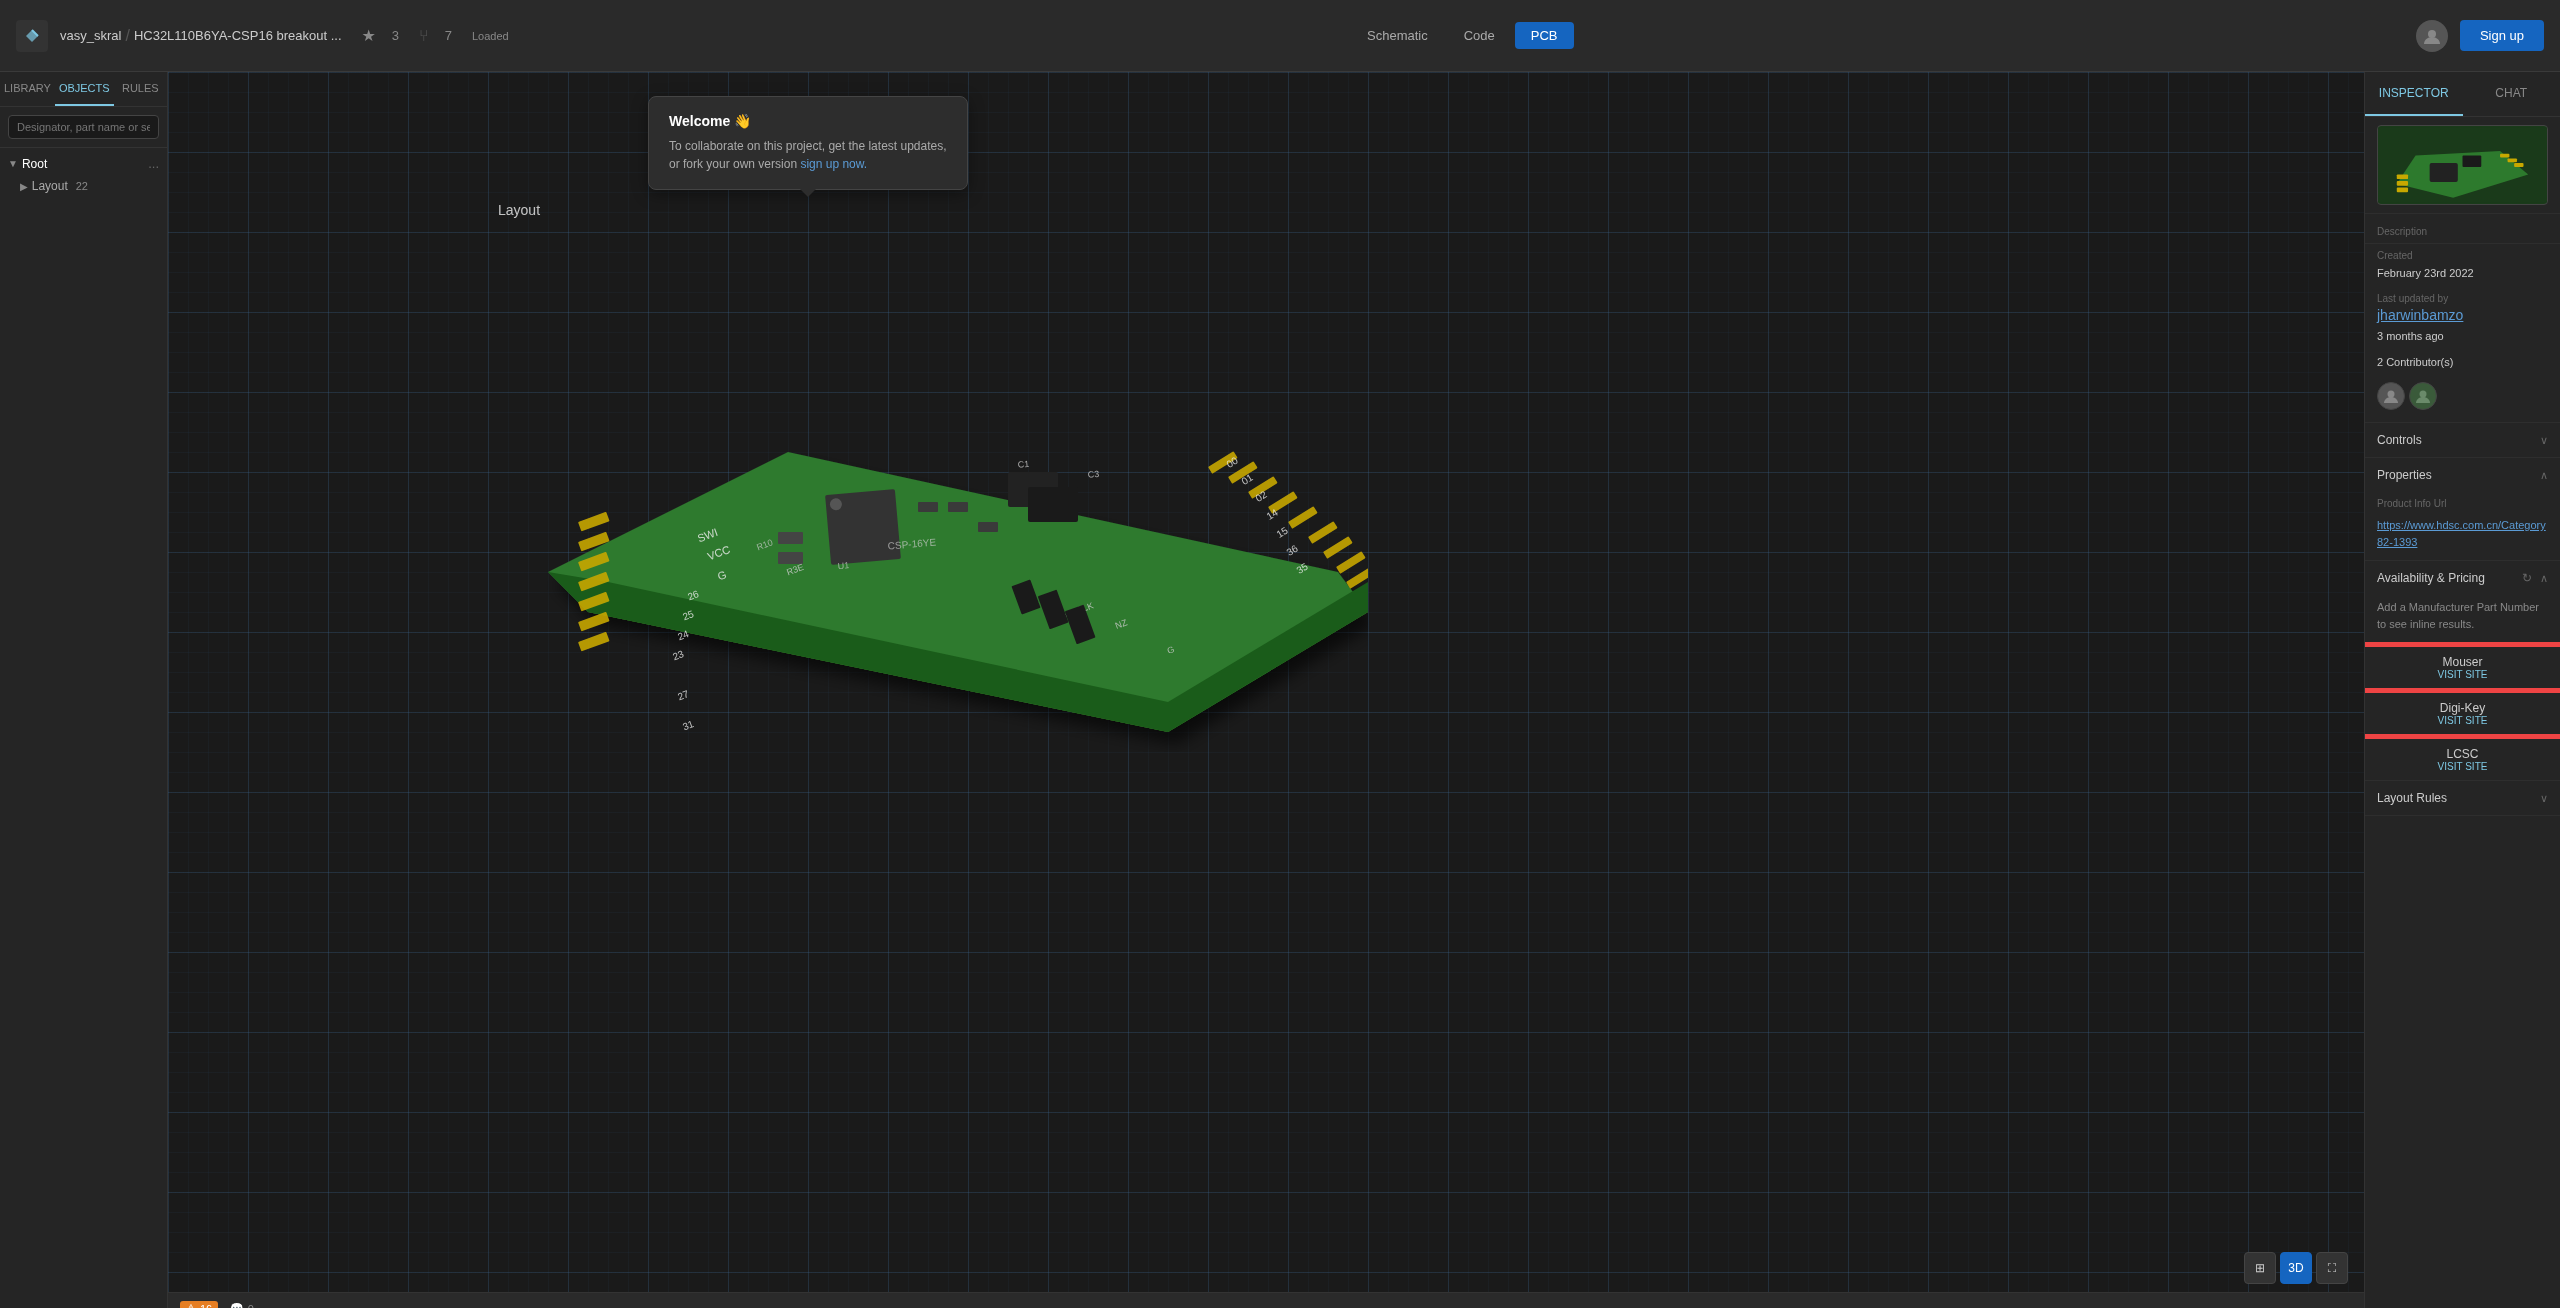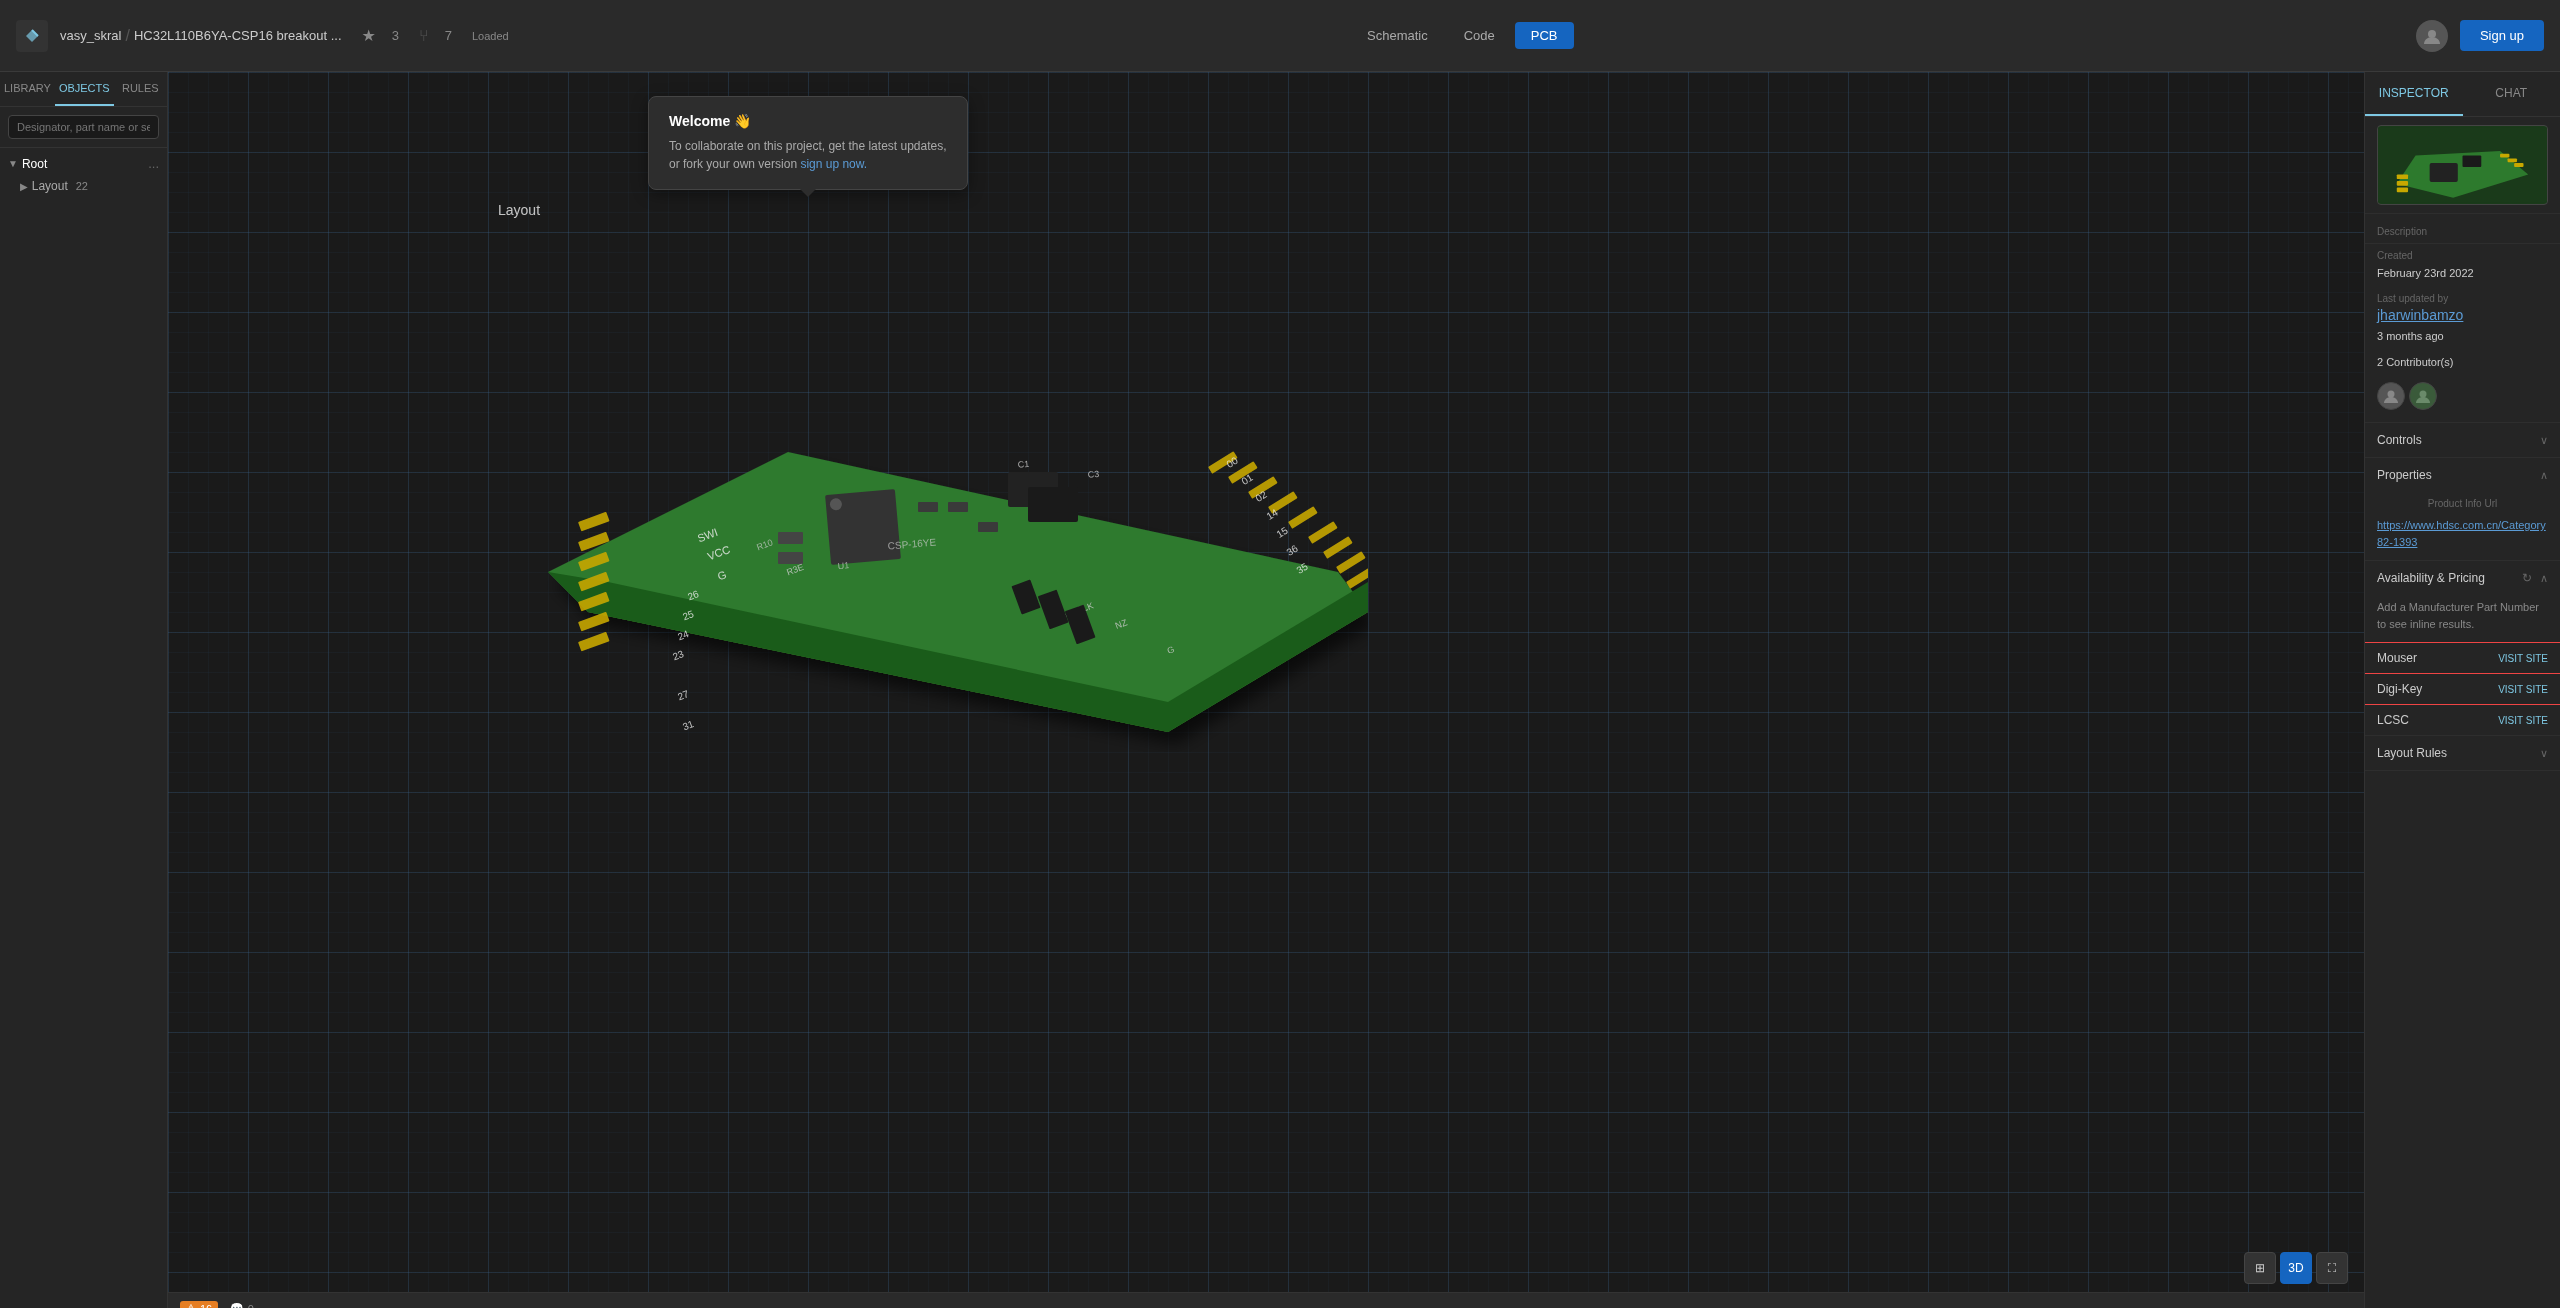--- a/index.html
+++ b/index.html
@@ -314,21 +314,22 @@
       justify-content: space-between;
       cursor: pointer;
     }
     .avail-note { font-size: 11px; color: #888; padding: 4px 12px 10px; line-height: 1.5; }
 
     .vendor-row {
       display: flex;
       align-items: center;
       justify-content: space-between;
       padding: 8px 12px;
-      border-top: 1px solid #ef4444;
+      border-top: 5px solid #ef4444;
+      flex-direction: column;
     }
     .vendor-name { font-size: 12px; color: #ccc; }
     .visit-site-btn {
       font-size: 10px;
       color: #7ec8e3;
       cursor: pointer;
       background: none;
       border: none;
     }
 
@@ -594,21 +595,21 @@
         <span class="inspector-section-title">Controls</span>
         <span class="section-chevron">∨</span>
       </div>
     </div>
 
     <div class="inspector-section">
       <div class="inspector-section-header">
         <span class="inspector-section-title">Properties</span>
         <span class="section-chevron">∧</span>
       </div>
-      <div style="padding: 0 12px 4px; text-align: center;">
+      <div style="padding: 0 12px 4px;">
         <div class="meta-label" style="padding:0;">Product Info Url</div>
       </div>
       <div style="padding: 2px 12px 10px;">
         <a href="#" class="meta-link" style="word-break:break-all;font-size:11px;line-height:1.5;display:block;">https://www.hdsc.com.cn/Category82-1393</a>
       </div>
     </div>
 
     <div class="inspector-section">
       <div class="availability-header">
         <span class="inspector-section-title">Availability &amp; Pricing</span>

